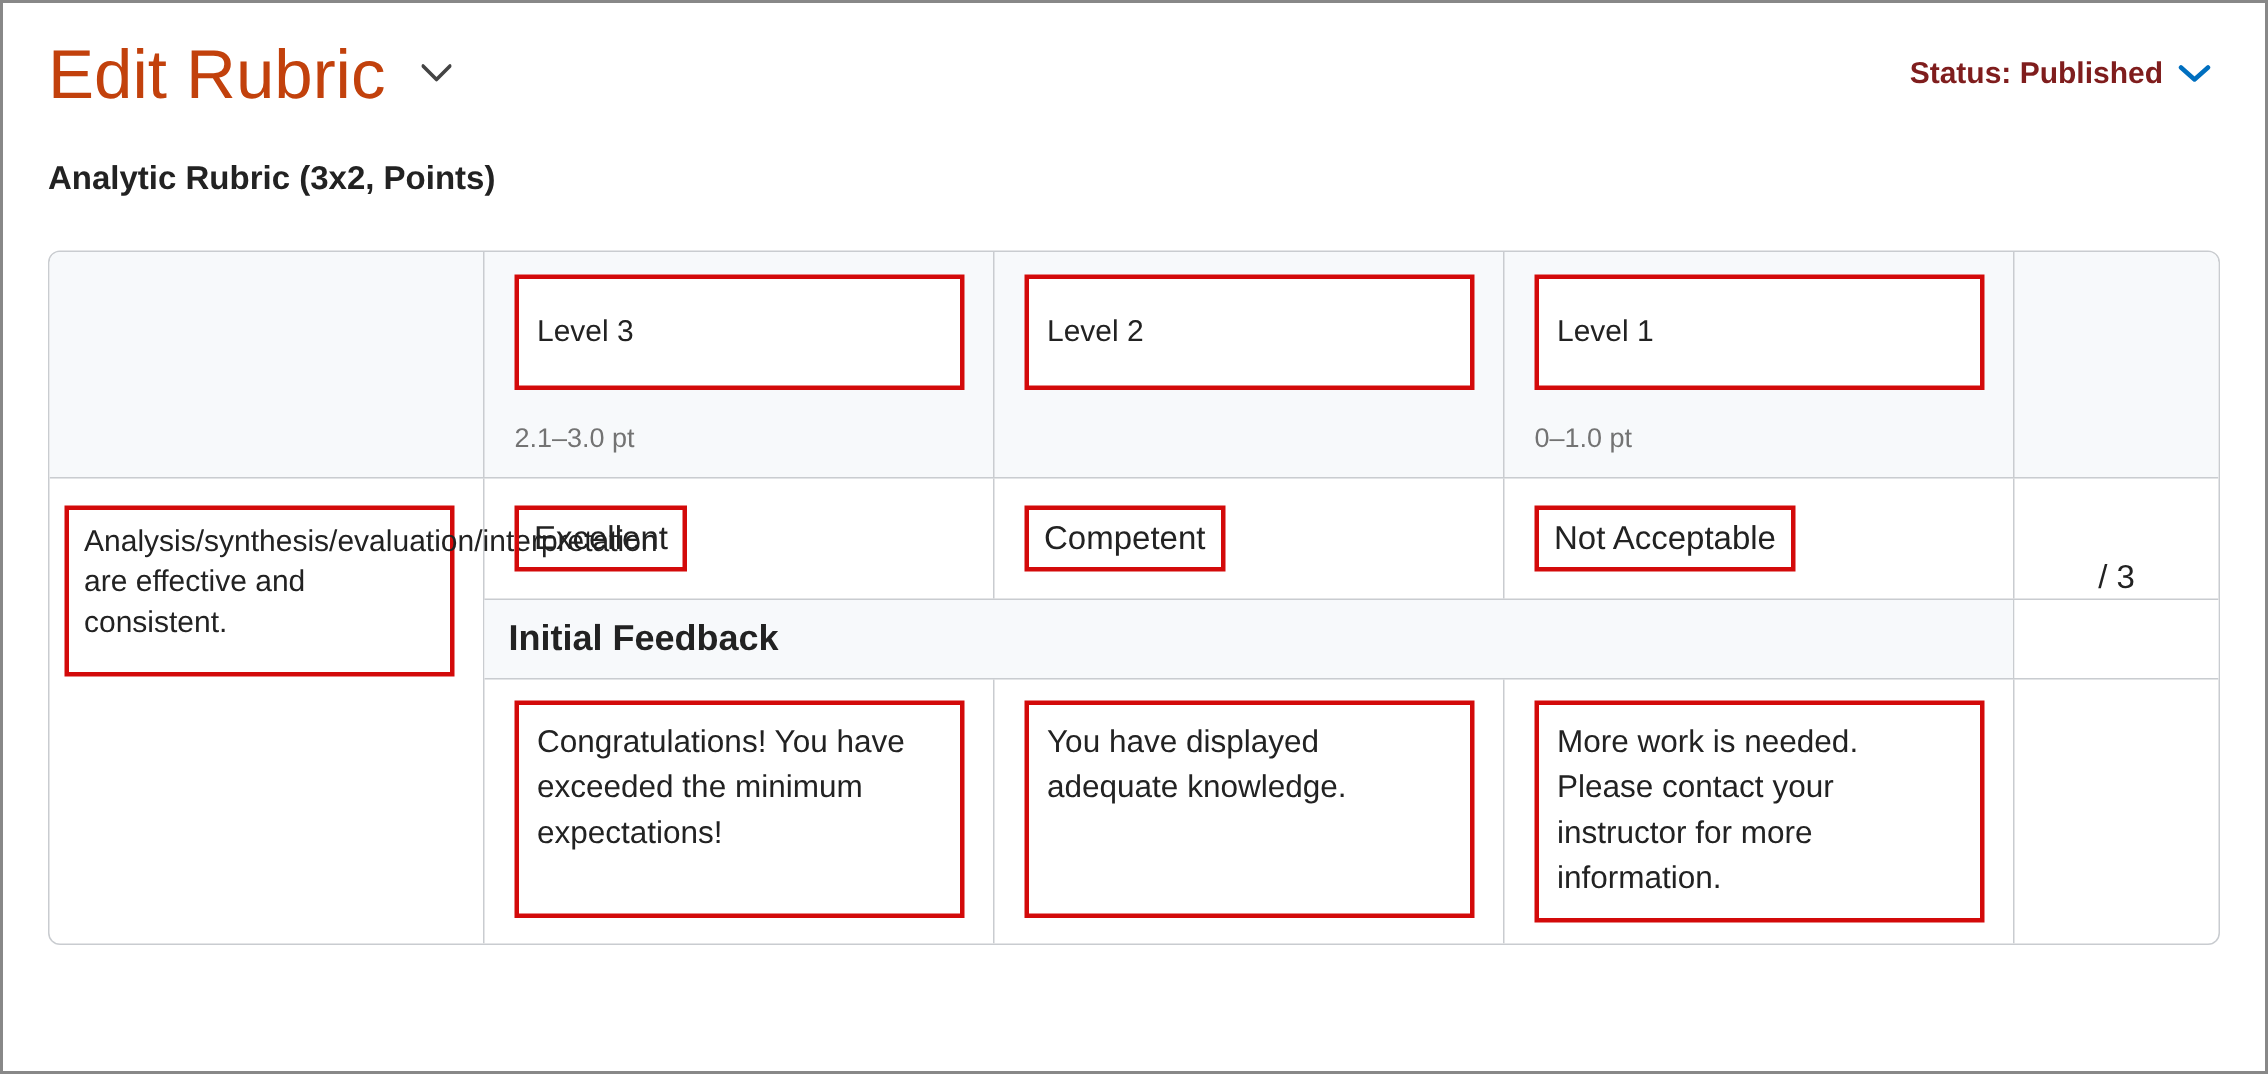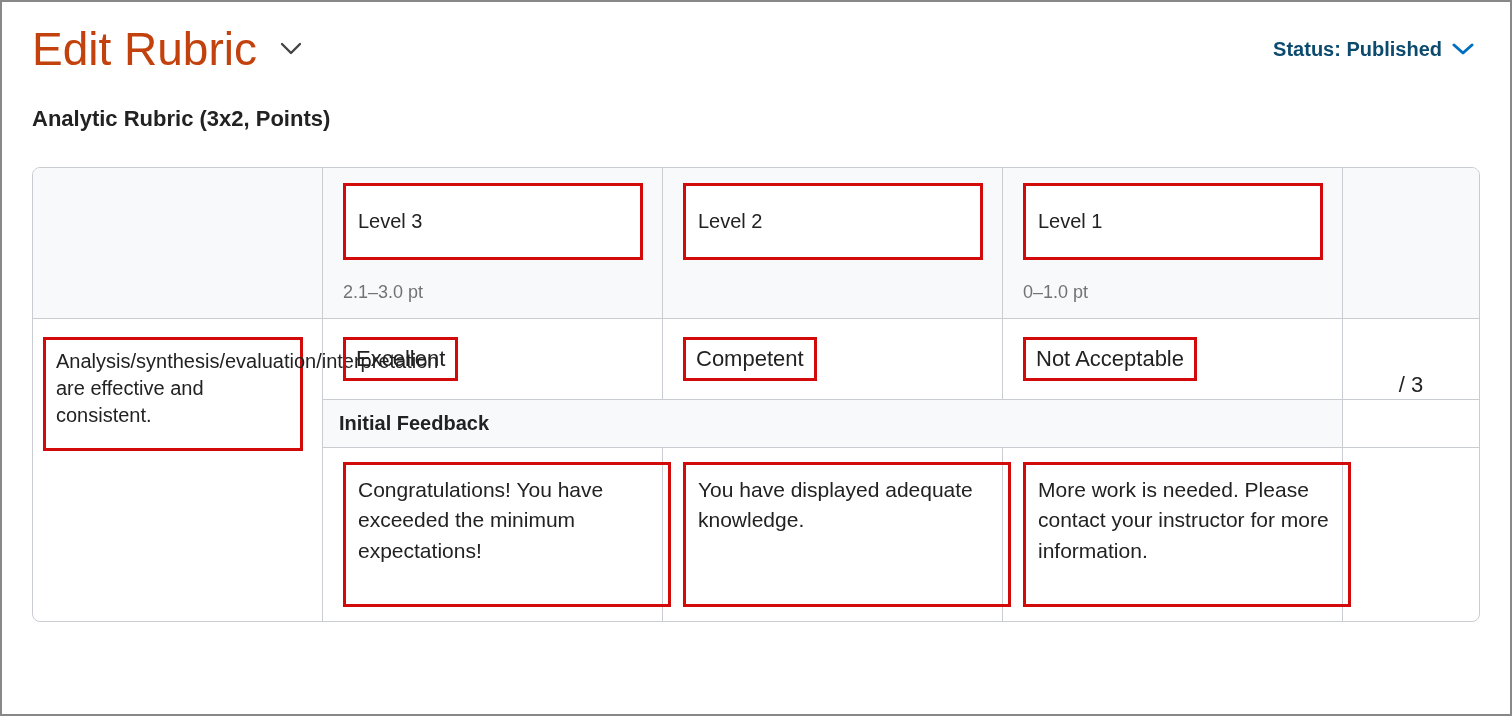--- a/index.html
+++ b/index.html
@@ -38,21 +38,21 @@
     border: none;
     cursor: pointer;
     padding: 6px;
     display: flex;
     align-items: center;
   }
   .chevron-svg { width: 20px; height: 14px; }
   .status-btn {
     background: none;
     border: none;
-    color: #0c4a6e;
+    color: #7f1d1d;
     font-size: 20px;
     font-weight: 700;
     cursor: pointer;
     display: flex;
     align-items: center;
     gap: 10px;
     justify-content: space-between;
   }
   .status-chevron { width: 22px; height: 14px; }
   .subheading {
@@ -144,37 +144,37 @@
   }
   .pts-text { font-size: 22px; }
   .feedback-header-row {
     background: #f7f9fb;
     border-bottom: 1px solid #c9ccd0;
     display: flex;
   }
   .feedback-header-inner {
     width: 1020px;
     padding: 12px 16px;
-    font-size: 20px;
+    font-size: 24px;
     font-weight: 700;
     border-right: 1px solid #c9ccd0;
   }
   .feedback-spacer-right { flex: 1; background: #fff; }
   .feedback-row { display: flex; }
   .feedback-cell {
     width: 340px;
     border-right: 1px solid #c9ccd0;
     padding: 14px 20px;
   }
   .feedback-box {
     border: 3px solid #d30a0a;
     padding: 10px 12px;
     font-size: 21px;
     line-height: 1.45;
-    width: 328px;
+    width: 300px;
     min-height: 145px;
   }
   .feedback-pts-cell { flex: 1; }
 </style>
 </head>
 <body>
 
 <div class="page">
 
   <div class="header-row">

